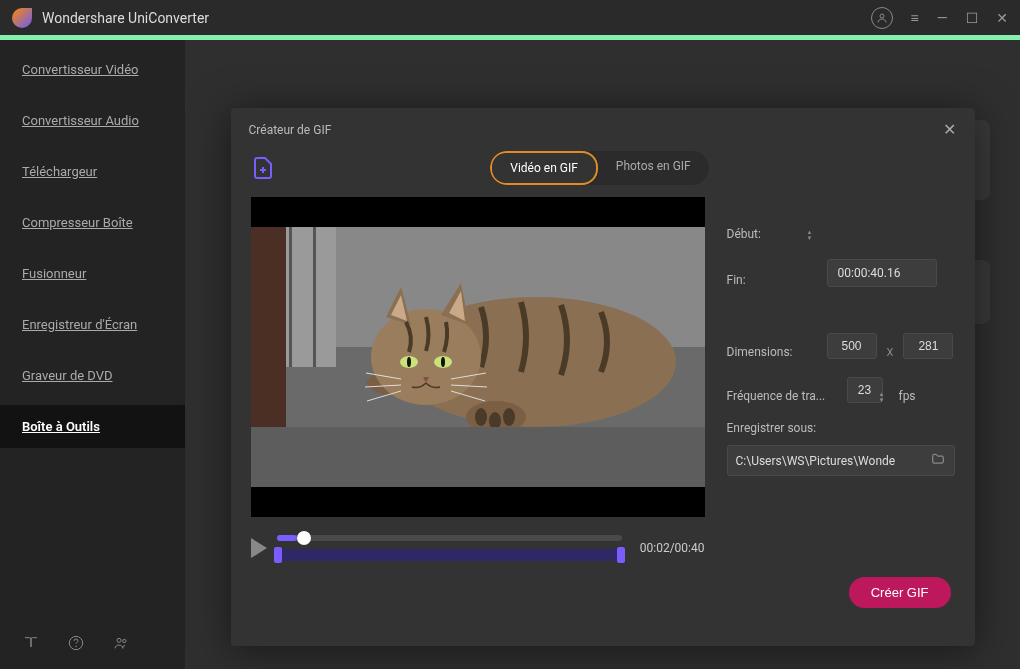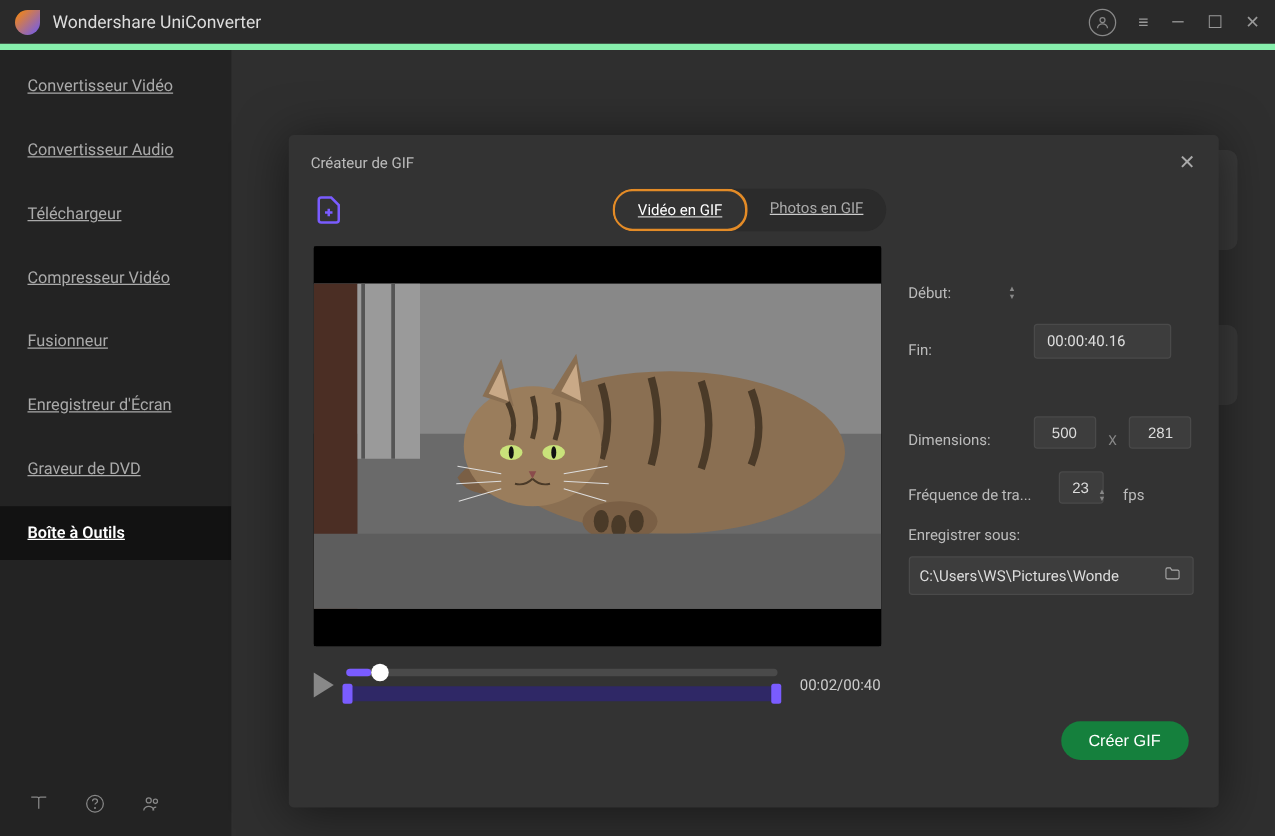--- a/index.html
+++ b/index.html
@@ -111,21 +111,20 @@
   width: 24px; height: 24px;
   color: #7a5cff; margin-right: 70px;
 }
 .pill {
   display: flex;
   background: #2b2b2b;
   border-radius: 18px;
   overflow: hidden;
   margin: 0 auto;
   transform: translateX(-50px);
-  text-decoration: underline;
 }
 .pill-tab {
   padding: 8px 18px;
   font-size: 12px;
   color: #aaa;
   cursor: pointer;
 }
 .pill-tab.active {
   color: #fff;
   border: 2px solid #e38b27;
@@ -214,21 +213,21 @@
 .path-row {
   display: flex; align-items: center;
   background: #3d3d3d; border: 1px solid #4a4a4a;
   border-radius: 3px; padding: 5px 8px;
 }
 .path-text { flex: 1; font-size: 12px; color: #ddd; overflow: hidden; white-space: nowrap; text-overflow: ellipsis; }
 .folder-icon { width: 16px; height: 14px; color: #aaa; }
 .modal-footer { display: flex; justify-content: flex-end; padding: 16px 24px; }
 .create-btn {
   padding: 8px 22px;
-  background: #15803d;
+  background: #be185d;
   color: #fff;
   border: none;
   border-radius: 18px;
   font-size: 13px;
   cursor: pointer;
 }
 </style>
 </head>
 <body>
 
@@ -248,21 +247,21 @@
     <span>✕</span>
   </div>
 </div>
 
 <div class="main">
   <div class="sidebar">
     <div class="sidebar-items">
       <div class="sidebar-item">Convertisseur Vidéo</div>
       <div class="sidebar-item">Convertisseur Audio</div>
       <div class="sidebar-item">Téléchargeur</div>
-      <div class="sidebar-item">Compresseur Vidéo</div>
+      <div class="sidebar-item">Compresseur Boîte</div>
       <div class="sidebar-item">Fusionneur</div>
       <div class="sidebar-item">Enregistreur d'Écran</div>
       <div class="sidebar-item">Graveur de DVD</div>
       <div class="sidebar-item active">Boîte à Outils</div>
     </div>
     <div class="sidebar-footer">
       <span><svg width="18" height="16" viewBox="0 0 24 24" fill="none" stroke="currentColor" stroke-width="1.5">
             <path d="M3 4h7a2 2 0 012 2v12M21 4h-7a2 2 0 00-2 2v12"></path>
           </svg></span>
       <span><svg width="16" height="16" viewBox="0 0 24 24" fill="none" stroke="currentColor" stroke-width="1.5">

